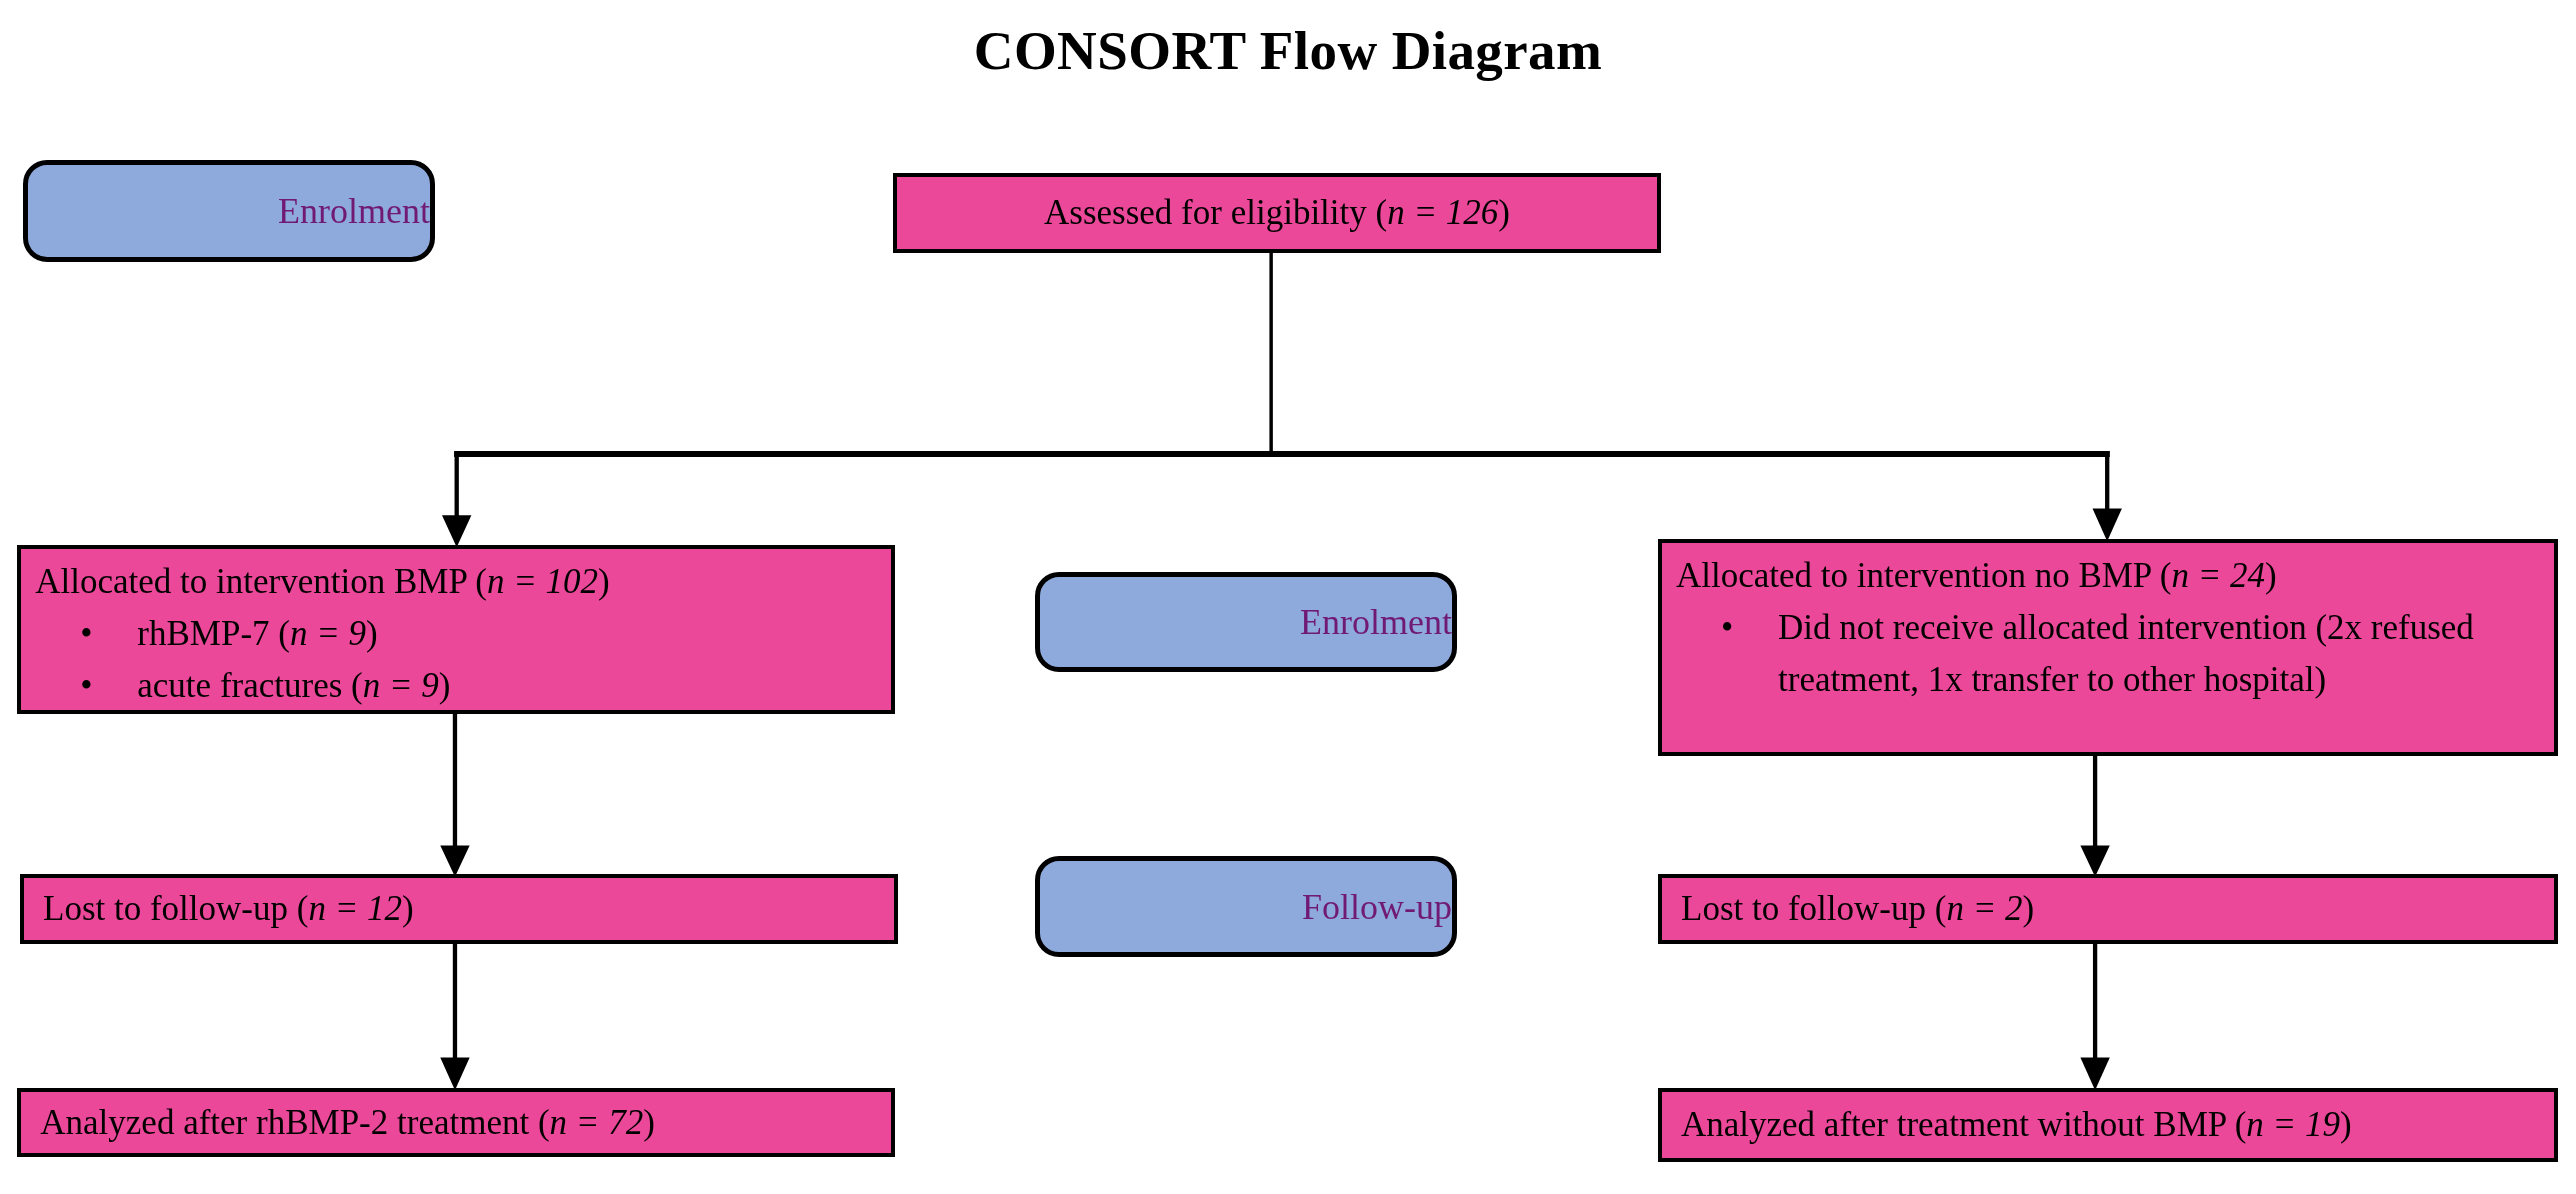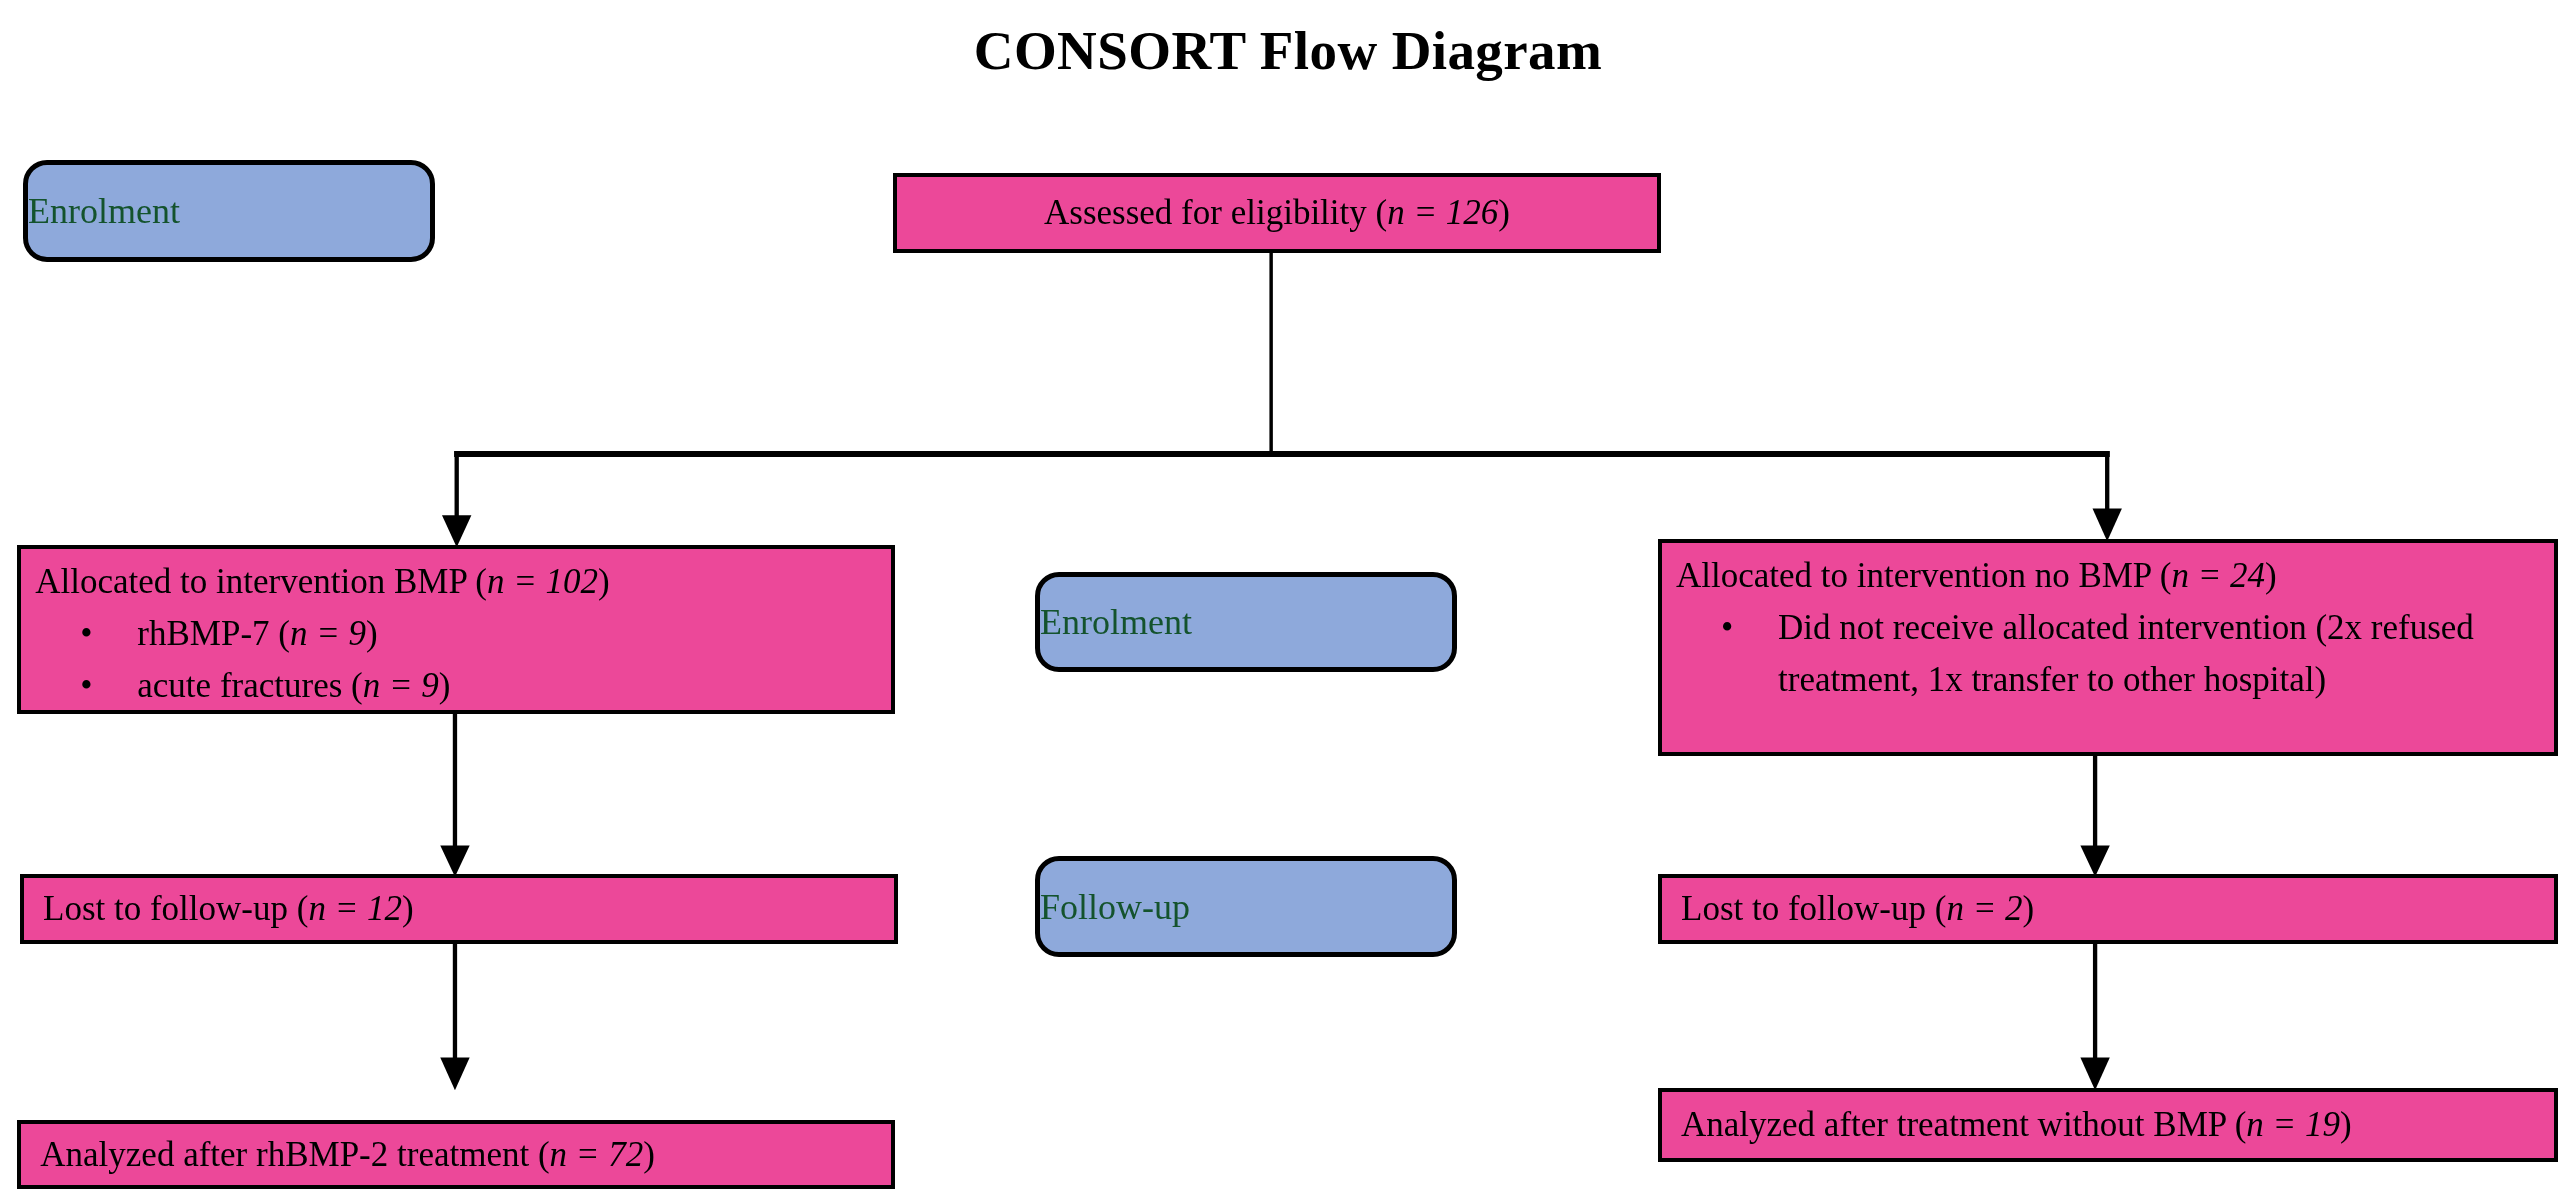--- a/index.html
+++ b/index.html
@@ -26,22 +26,22 @@
     font-weight: bold;
     letter-spacing: 0.4px;
   }
   .stage-box {
     position: absolute;
     background: #8EA9DB;
     border: 5.2px solid #000000;
     border-radius: 24px;
     display: flex;
     align-items: center;
-    justify-content: flex-start;
-    color: #14532d;
+    justify-content: flex-end;
+    color: #701a75;
     font-size: 36px;
     box-sizing: border-box;
   }
   .white-box {
     position: absolute;
     background: #ec4899;
     border: 4.3px solid #000000;
     font-size: 35px;
     box-sizing: border-box;
   }
@@ -152,21 +152,21 @@
   </div>
 
   <div class="white-box single-line" style="left:20px; top:874px; width:878px; height:70px;">
     <span><span>Lost to follow-up (</span><span class="nseg">n = 12</span><span>)</span></span>
   </div>
 
   <div class="white-box single-line" style="left:1658px; top:874px; width:900px; height:70px;">
     <span><span>Lost to follow-up (</span><span class="nseg">n = 2</span><span>)</span></span>
   </div>
 
-  <div class="white-box single-line" style="left:17.3px; top:1088px; width:878px; height:69px;margin-top:32px;">
+  <div class="white-box single-line" style="left:17.3px; top:1088px; width:878px; height:69px;">
     <span><span>Analyzed after rhBMP-2 treatment (</span><span class="nseg">n = 72</span><span>)</span></span>
   </div>
 
   <div class="white-box single-line" style="left:1658px; top:1088px; width:900px; height:74px;">
     <span><span>Analyzed after treatment without BMP (</span><span class="nseg">n = 19</span><span>)</span></span>
   </div>
 
 </div>
 
 

